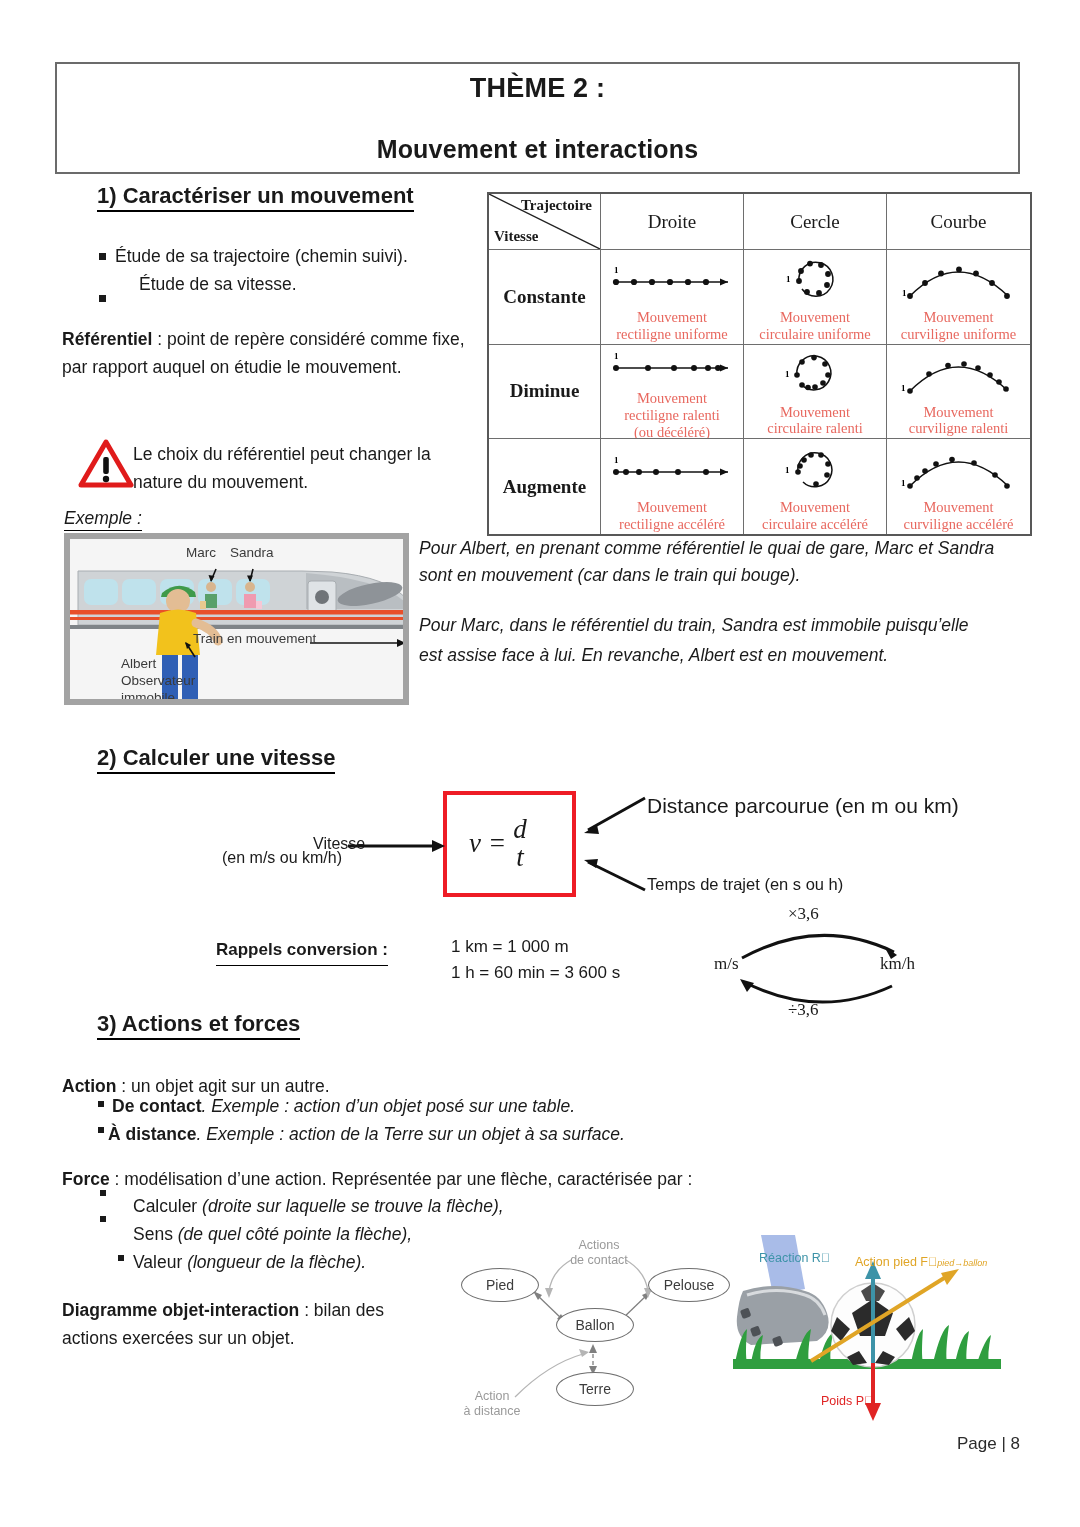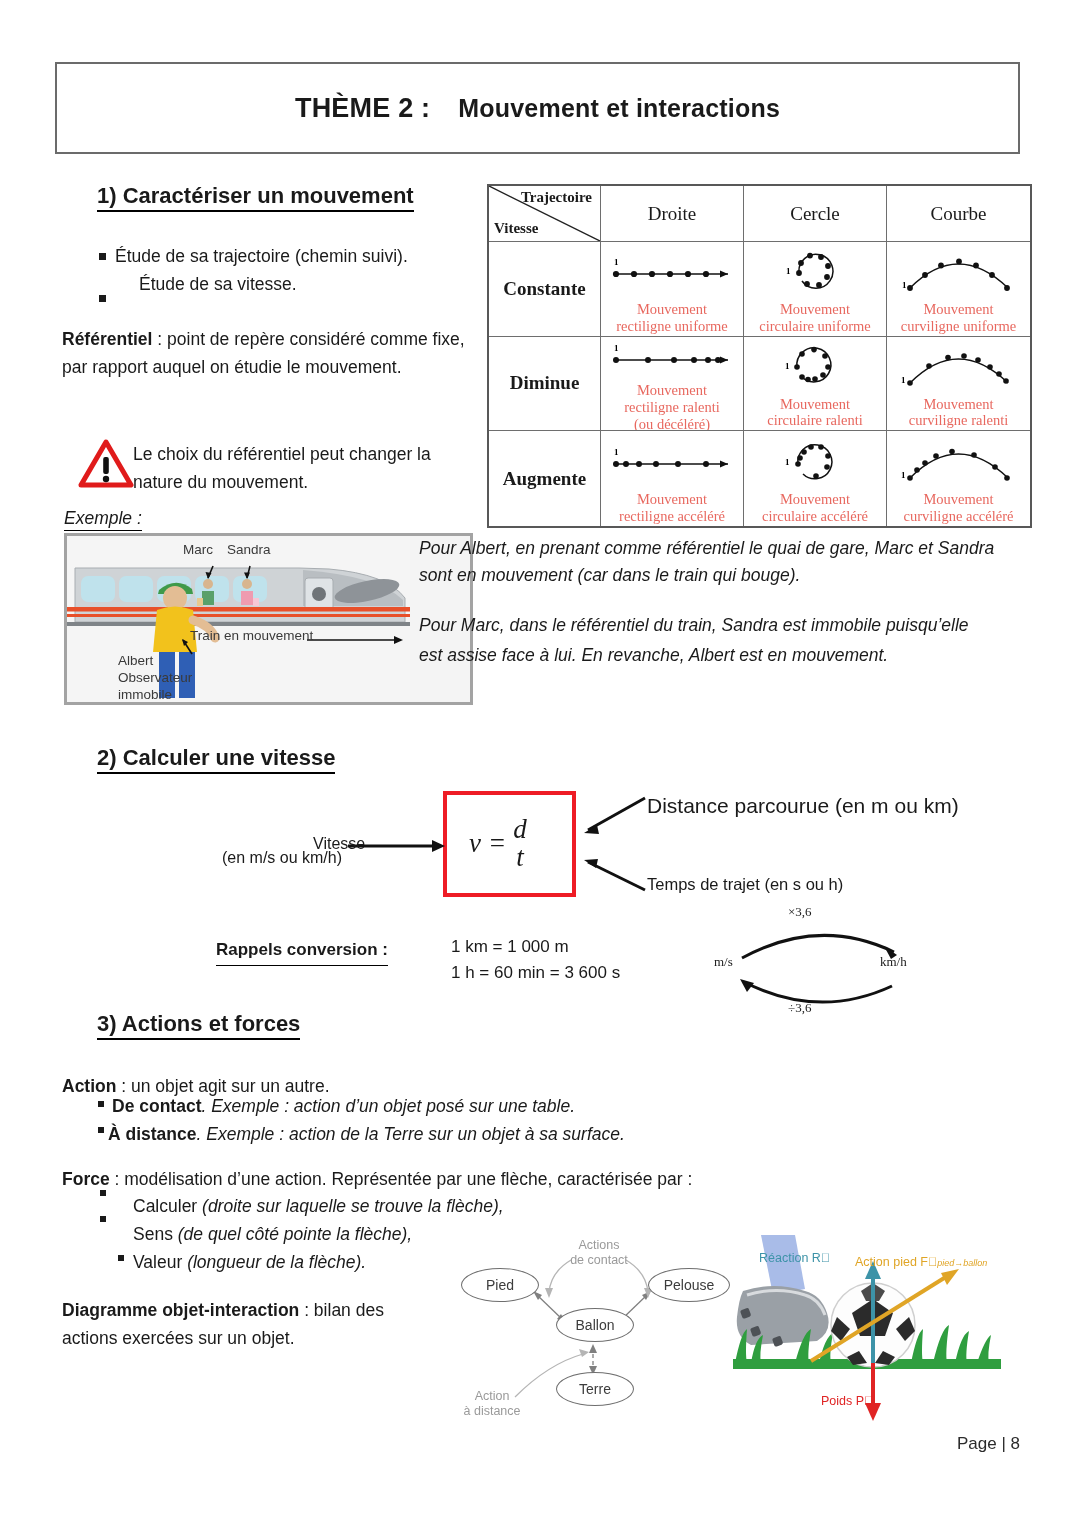--- a/index.html
+++ b/index.html
@@ -2,23 +2,23 @@
 <html><head>
 <meta charset="utf-8">
 <style>
   html,body{margin:0;padding:0;background:#ffffff;}
   body{width:1080px;height:1527px;position:relative;
        font-family:"Liberation Sans", sans-serif;color:#1a1a1a;overflow:hidden;}
 
   .page{position:absolute;left:0;top:0;width:1080px;height:1527px;}
 
   
-  .title-box{position:absolute;left:55px;top:62px;width:965px;height:92px;
+  .title-box{position:absolute;left:55px;top:62px;width:965px;height:112px;
     border:2px solid #6b6b6b;box-sizing:border-box;
-    display:flex;flex-direction:row;align-items:center;justify-content:center;gap:28px;}
+    display:flex;flex-direction:column;align-items:center;justify-content:center;gap:28px;}
   .title-line{font-weight:bold;font-size:27px;letter-spacing:.2px;line-height:1.28;}
   .title-line.l2{font-size:25px;}
 
   
   .sec-head{position:absolute;font-weight:bold;font-size:22px;}
   .sec-head .und{border-bottom:2px solid #000;padding-bottom:2px;}
 
   
   .txt{position:absolute;font-size:17.5px;line-height:1.62;}
   .txt b{font-weight:bold;}
@@ -26,21 +26,21 @@
   .bullet{position:absolute;width:7px;height:7px;background:#1a1a1a;}
 
   
   .warn-ico{position:absolute;left:78px;top:437px;width:56px;height:52px;}
 
   
   .ex-label{position:absolute;left:64px;top:508px;font-size:17.5px;font-style:italic;
      border-bottom:1.5px solid #000;padding-bottom:1px;}
 
   
-  .mtable{position:absolute;left:487px;top:184px;width:545px;height:344px;
+  .mtable{position:absolute;left:487px;top:192px;width:545px;height:344px;
      border:2px solid #585858;box-sizing:border-box;
      display:grid;grid-template-columns:112px 1fr 1fr 1fr;
      grid-template-rows:56px 1fr 1fr 1fr;background:#fff;}
   .mcell{border-right:1.5px solid #6e6e6e;border-bottom:1.5px solid #6e6e6e;
      display:flex;flex-direction:column;align-items:center;justify-content:center;
      box-sizing:border-box;position:relative;overflow:hidden;}
   .mcell:nth-child(4n){border-right:none;}
   .mtable > .mcell.lastrow{border-bottom:none;}
   .mhead{font-family:"Liberation Serif", serif;font-weight:normal;font-size:19px;}
   .mrow-lab{font-family:"Liberation Serif", serif;font-weight:bold;font-size:19px;}
@@ -48,35 +48,35 @@
   .corner .t1{position:absolute;top:3px;right:8px;font-family:"Liberation Serif",serif;
      font-weight:bold;font-size:15px;}
   .corner .t2{position:absolute;bottom:4px;left:5px;font-family:"Liberation Serif",serif;
      font-weight:bold;font-size:15px;}
   .corner .diag{position:absolute;left:0;top:0;width:100%;height:100%;}
   .mcap{font-family:"Liberation Serif", serif;color:#e8685f;font-size:14.5px;
      text-align:center;line-height:1.15;margin-top:2px;}
   .mfig{height:56px;width:100%;display:flex;align-items:center;justify-content:center;}
 
   
-  .train-box{position:absolute;left:64px;top:533px;width:409px;height:172px;
-     border:3px solid #a3a3a3;box-sizing:border-box;background:#f4f4f4;overflow:hidden;}
+  .train-box{position:absolute;left:64px;top:533px;width:345px;height:172px;
+     border:6px solid #a3a3a3;box-sizing:border-box;background:#f4f4f4;overflow:hidden;}
 
   
   .formula-box{position:absolute;left:443px;top:791px;width:133px;height:106px;
      border:4px solid #ee1c25;box-sizing:border-box;background:#fff;}
   .formula{position:absolute;left:22px;top:50%;transform:translateY(-50%);
      font-family:"Liberation Serif",serif;font-style:italic;font-size:27px;
      display:flex;align-items:center;gap:7px;}
   .frac{display:inline-flex;flex-direction:column;align-items:center;line-height:1.02;}
 
   
   .convdia{position:absolute;left:712px;top:908px;width:215px;height:112px;
      font-family:"Liberation Serif",serif;}
-  .convdia .lab{position:absolute;font-size:13px;}
+  .convdia .lab{position:absolute;font-size:17px;}
 
   
   .oidia{position:absolute;left:443px;top:1232px;width:296px;height:188px;}
   .oi-el{position:absolute;border:1.4px solid #6e6e6e;border-radius:50%;background:#fff;
      display:flex;align-items:center;justify-content:center;font-size:14px;color:#3c3c3c;}
   .oi-note{position:absolute;color:#9a9a9a;font-size:12.5px;text-align:center;line-height:1.2;}
 
   
   .ball-fig{position:absolute;left:733px;top:1233px;width:300px;height:195px;overflow:hidden;}
   .fl{position:absolute;font-size:12.5px;font-family:"Liberation Sans",sans-serif;}

